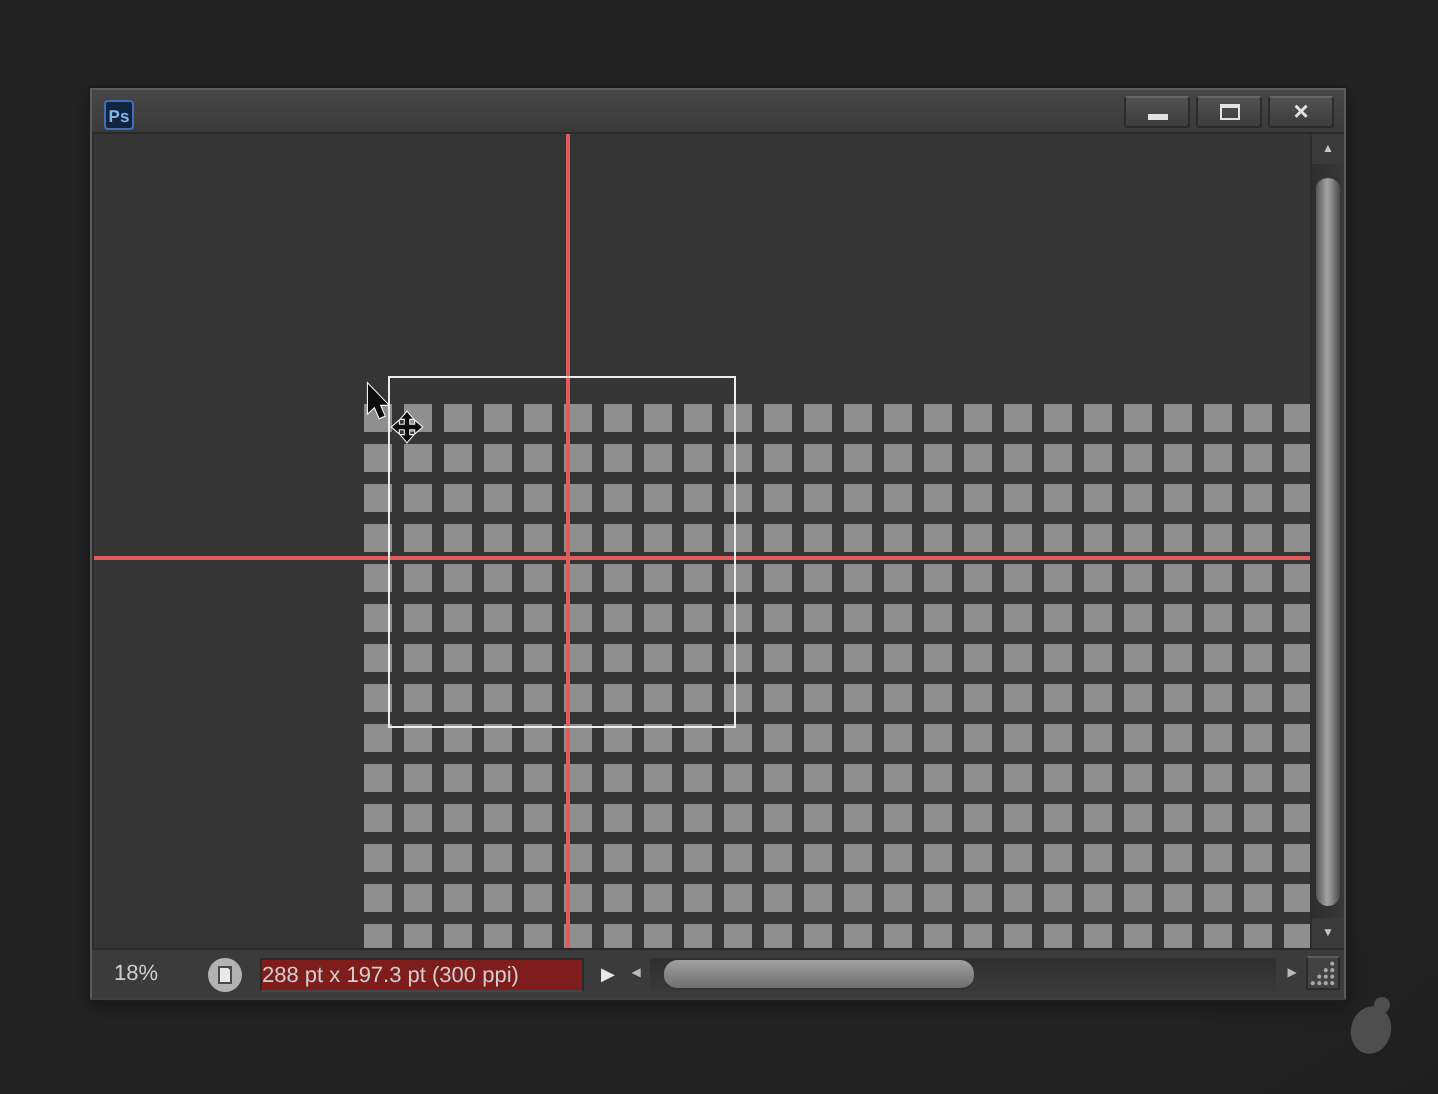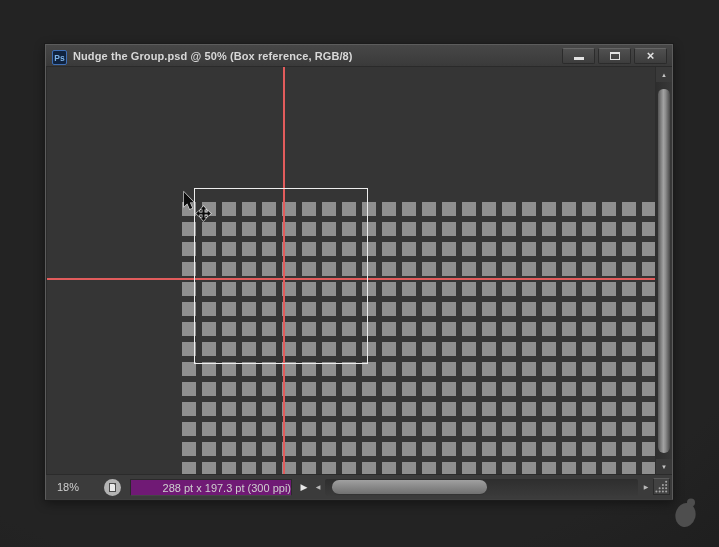--- a/index.html
+++ b/index.html
@@ -89,22 +89,22 @@
     position:absolute; left:58px; top:4px; width:17px; height:17px; border-radius:50%;
     background:#b3b3b3; display:flex; align-items:center; justify-content:center;
   }
   .doc-page{width:7px;height:9px;background:#e9e9e9;border:1px solid #4a4a4a; position:relative;}
   .doc-page::after{
     content:""; position:absolute; right:-1px; top:-1px;
     border-style:solid; border-width:0 3px 3px 0; border-color:transparent #4a4a4a transparent transparent;
   }
   .info-field{
     position:absolute; left:84px; top:4px; width:162px; height:17px;
-    background:#701a75; border:1px solid #2a2a2a; border-bottom-color:#454545;
-    display:flex; align-items:center; justify-content:flex-end; white-space:nowrap;
+    background:#7f1d1d; border:1px solid #2a2a2a; border-bottom-color:#454545;
+    display:flex; align-items:center; justify-content:flex-start; white-space:nowrap;
   }
   .flyout-btn{position:absolute; left:250px; top:6px; width:16px; text-align:center;
     color:#e8e8e8; font-size:9px; line-height:13px;}
   .hs-left{position:absolute; left:266px; top:8px; width:12px; text-align:center; color:#b9b9b9; font-size:6px; line-height:9px;}
   .htrack{
     position:absolute; left:279px; top:4px; width:313px; height:17px; border-radius:2px;
     background:linear-gradient(#2e2e2e,#3a3a3a);
   }
   .hthumb{
     position:absolute; left:7px; top:1px; width:155px; height:15px; border-radius:7px;
@@ -119,21 +119,20 @@
   }
   .mouse-blob{position:absolute; left:672px; top:495px;}
 </style>
 </head>
 <body>
 
 <div class="window">
 
   <div class="titlebar">
     <span class="ps-badge">Ps</span>
-    <span class="title">Nudge the Group.psd @ 50% (Box reference, RGB/8)</span>
     <div class="controls">
       <div class="ctrl-btn">
         <span class="min-glyph"></span>
       </div>
       <div class="ctrl-btn">
         <span class="max-glyph"></span>
       </div>
       <div class="ctrl-btn">
         <span class="close-glyph">×</span>
       </div>

